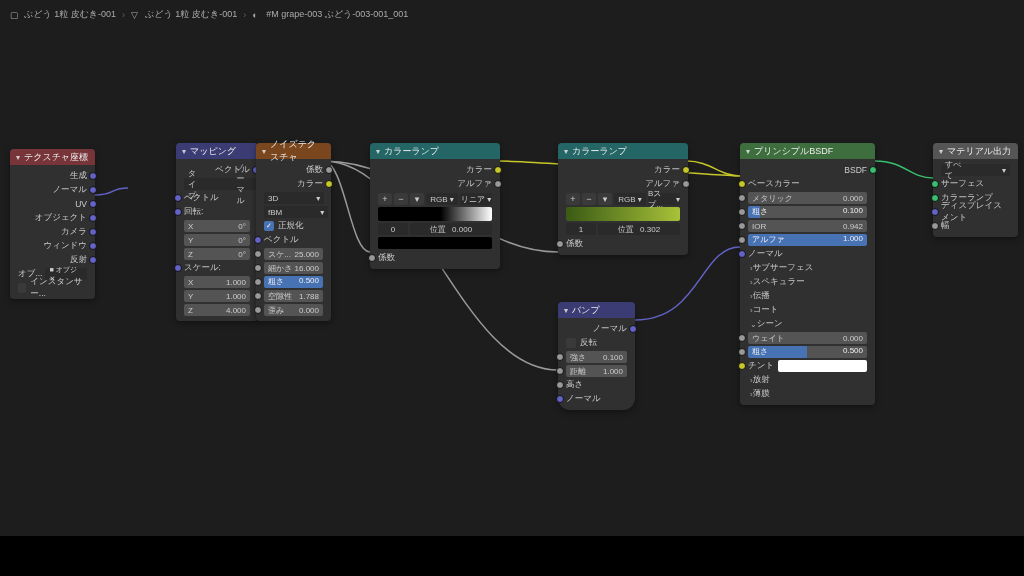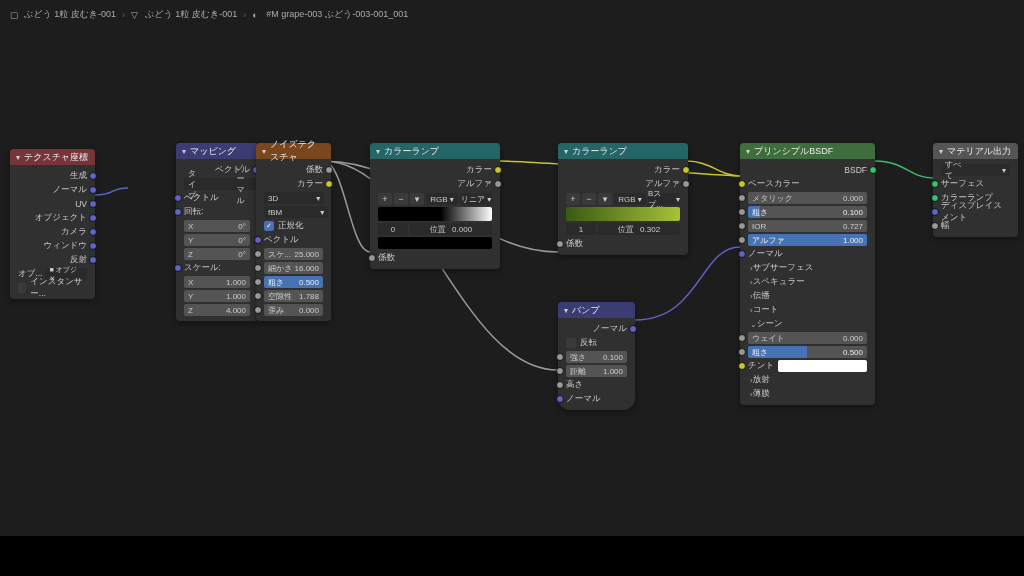--- a/index.html
+++ b/index.html
@@ -24,21 +24,21 @@
   .row.right { justify-content: flex-end; }
   .sock { width: 8px; height: 8px; border-radius: 50%; position: absolute; top: 3px; border:1px solid #111;}
   .sock.l { left: -4px; }
   .sock.r { right: -4px; }
   .s-yellow { background: #c7c729; }
   .s-grey { background: #999; }
   .s-purple { background: #6363c7; }
   .s-green { background: #39bf6f; }
   .field { background: #545454; border-radius: 2px; height: 12px; display: flex; align-items: center; justify-content: space-between; padding: 0 4px; flex: 1; font-size: 8px; }
   .field.dark { background: #2a2a2a; gap: 38px; }
-  .slider { background: #4772b3; border-radius: 2px; height: 12px; display:flex; align-items:center; padding: 0 4px; justify-content: space-between; font-size: 8px; color:#eee; }
+  .slider { background: #4772b3; border-radius: 2px; height: 12px; display:flex; padding: 0 4px; justify-content: space-between; font-size: 8px; color:#eee; }
   .label { font-size: 8.5px; color: #ccc; }
   .chk { width: 10px; height: 10px; background: #4772b3; border-radius: 2px; margin-right: 4px; display:inline-flex; align-items:center; justify-content:center; }
   .chk.off { background: #3a3a3a; }
   .chk::after { content:"✓"; font-size:7px; color:#fff; }
   .chk.off::after { content:""; }
   .ramp { height: 14px; margin: 2px 6px; border-radius: 2px; }
   .ramp1 { background: linear-gradient(to right, #000 0%, #000 55%, #fff 100%); }
   .ramp2 { background: linear-gradient(to right, #3a5a15 0%, #a8c238 100%); }
   .swatch { height: 12px; margin: 2px 6px; border-radius:2px; background:#000; }
   .swatch.white { background:#fff; }
@@ -395,21 +395,21 @@
           <span class="sock l s-grey"></span>
           <div class="slider" style="flex:1;background:linear-gradient(to right,#4772b3 10%,#545454 10%)">
             <span>粗さ</span>
             <span>0.100</span>
           </div>
         </div>
       <div class="row">
           <span class="sock l s-grey"></span>
           <div class="field">
             <span>IOR</span>
-            <span>0.727</span>
+            <span>0.942</span>
           </div>
         </div>
       <div class="row">
           <span class="sock l s-grey"></span>
           <div class="slider" style="flex:1">
             <span>アルファ</span>
             <span>1.000</span>
           </div>
         </div>
       <div class="row">

